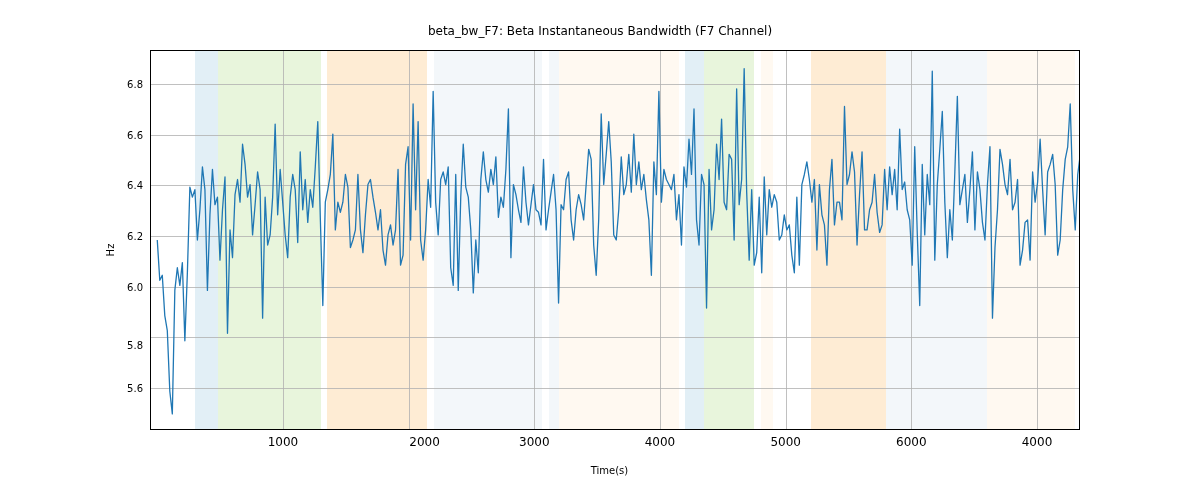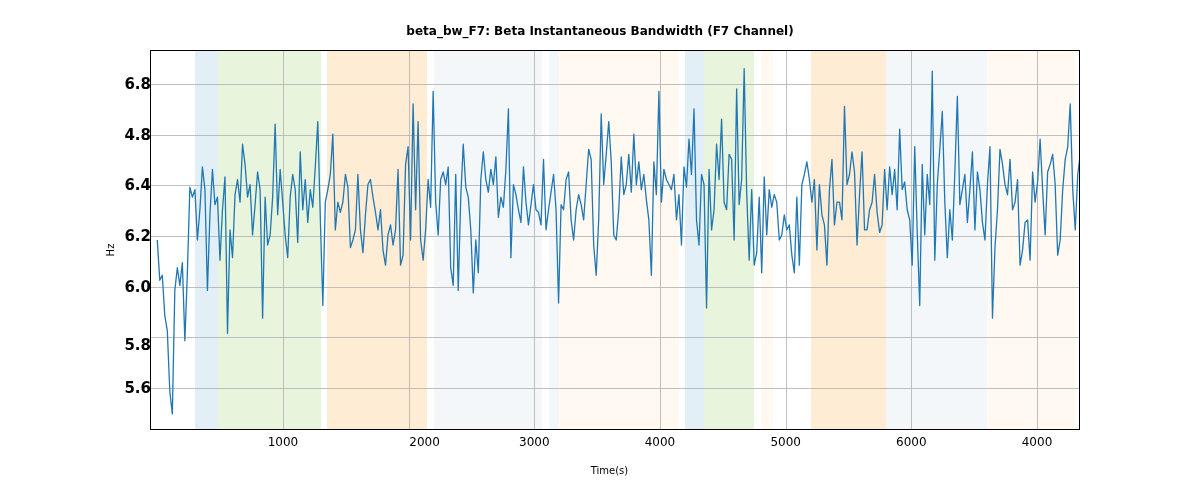--- a/index.html
+++ b/index.html
@@ -17,21 +17,20 @@
     left: 0; top: 0;
     width: 1200px;
     height: 500px;
   }
   .title {
     position: absolute;
     width: 100%;
     text-align: center;
     font-size: 12px;
     top: 24px;
-    font-weight: bold;
   }
   .axes {
     position: absolute;
     left: 150px;
     top: 50px;
     width: 930px;
     height: 380px;
     border: 1px solid #000000;
     box-sizing: border-box;
     overflow: visible;
@@ -55,23 +54,23 @@
     left: 0; right: 17px;
     text-align: center;
     bottom: 24px;
     font-size: 10px;
     padding-left: 36px;
   }
   .tick-y {
     position: absolute;
     right: 100%;
     transform: translateY(-50%);
-    font-size: 15px;
+    padding-right: 8px;
+    font-size: 10px;
     white-space: nowrap;
-    font-weight: bold;
   }
   .tick-x {
     position: absolute;
     top: 100%;
     transform: translateX(-50%);
     padding-top: 6px;
     font-size: 12px;
     white-space: nowrap;
   }
   .grid-h, .grid-v {
@@ -149,21 +148,21 @@
         <div class="tick-x" style="left: 634.662px;">5000</div>
         <div class="tick-x" style="left: 760.338px; text-align: right;">6000</div>
         <div class="tick-x" style="left: 886.014px;">4000</div>
       </div>
     <div id="yticks-layer">
         <div class="tick-y" style="top: 336.933px; margin-left: 8px;">5.6</div>
         <div class="tick-y" style="top: 294px;">5.8</div>
         <div class="tick-y" style="top: 235.6px;">6.0</div>
         <div class="tick-y" style="top: 184.933px;">6.2</div>
         <div class="tick-y" style="top: 134.267px;">6.4</div>
-        <div class="tick-y" style="top: 83.6px;">4.8</div>
+        <div class="tick-y" style="top: 83.6px;">6.6</div>
         <div class="tick-y" style="top: 32.9333px;">6.8</div>
       </div>
 
   </div>
 
   <div class="ylabel">Hz</div>
   <div class="xlabel">Time(s)</div>
 
 </div>
 

